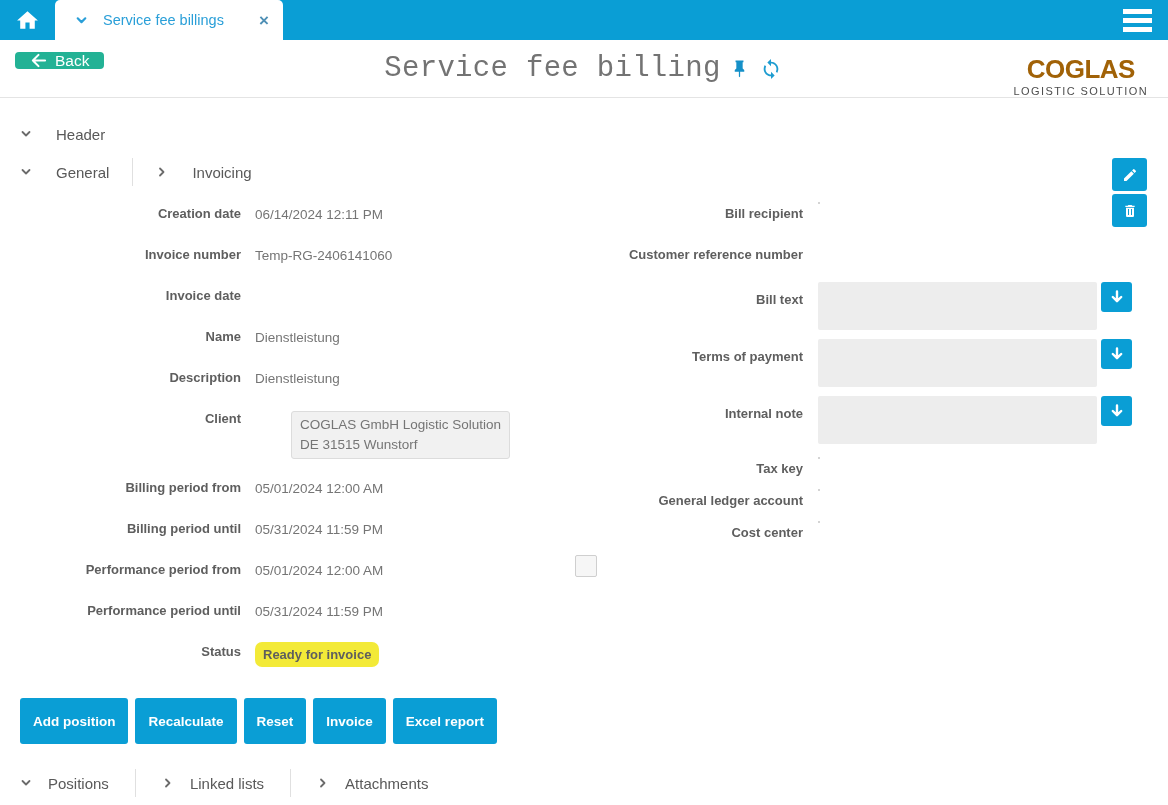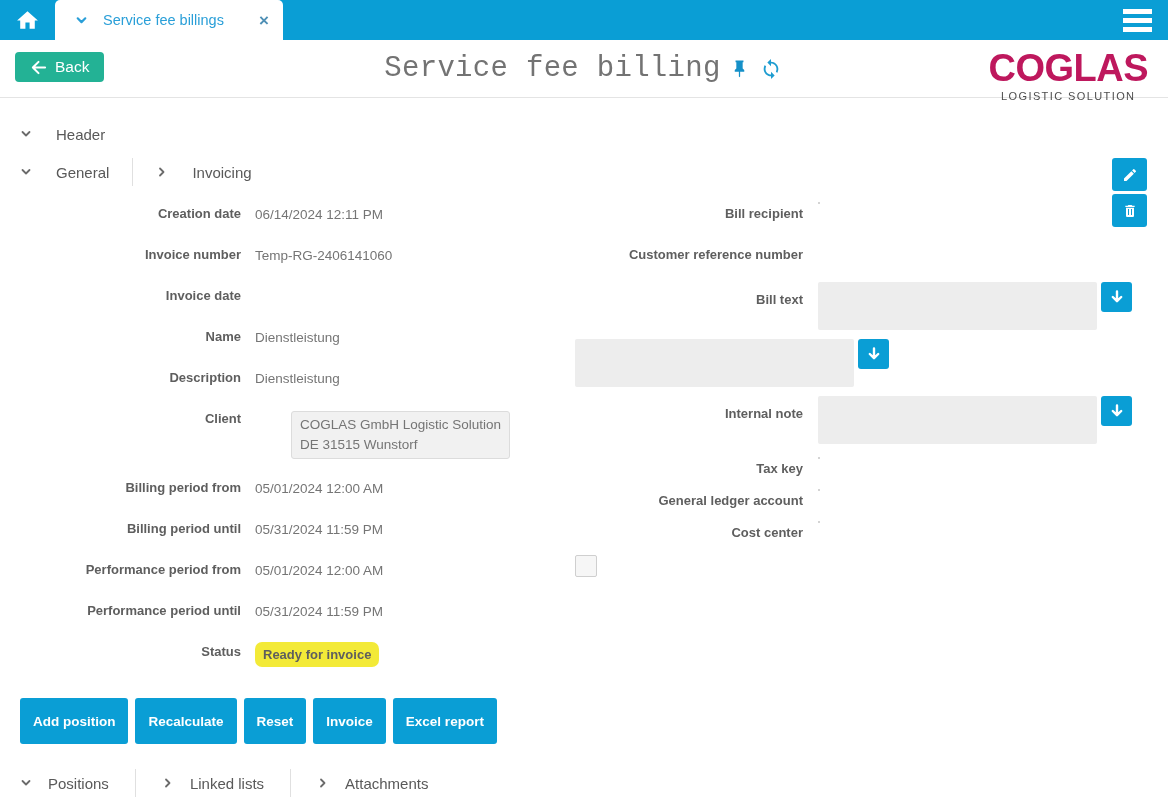--- a/index.html
+++ b/index.html
@@ -21,29 +21,29 @@
   .menu-btn {
     margin-left:auto; margin-right:16px; align-self:center;
     display:flex; flex-direction:column; gap:4px; cursor:pointer; padding:4px 0;
     background:none; border:none;
   }
   .menu-btn span { display:block; width:29px; height:5px; background:#fff; }
 
   
   .page-header { position:relative; height:58px; border-bottom:1px solid #e4e4e4; display:flex; align-items:center; background:#fff; }
   .back-btn {
-    position:absolute; left:15px; top:12px; height:30px; padding:0 15px;
+    position:absolute; left:15px; top:12px; height:17px; padding:0 15px;
     background:#23b295; color:#fff; border:none; border-radius:4px;
     display:flex; align-items:center; gap:8px; font-size:15.5px; font-family:inherit; cursor:pointer;
   }
   .title-wrap { margin:0 auto; display:flex; align-items:center; gap:7px; }
   .page-title { font-size:29px; font-weight:400; color:#737373; letter-spacing:0.3px;font-family:Liberation Mono, monospace; }
   .title-icon { display:flex; align-items:center; cursor:pointer; background:none; border:none; padding:0 2px; }
   .logo { position:absolute; right:20px; top:9px; text-align:center; line-height:1; }
-  .logo-main { font-size:38px; font-weight:800; color:#be185d; letter-spacing:-0.5px; }
+  .logo-main { font-size:26px; font-weight:800; color:#a16207; letter-spacing:-0.5px;margin-top:7px; }
   .logo-sub { font-size:11px; color:#4d4d4d; letter-spacing:1.4px; margin-top:4px; }
 
   
   .section-row { display:flex; align-items:center; margin-left:20px; height:32px; }
   .header-row { margin-top:20px; }
   .general-row { margin-top:6px; }
   .sec-item { display:flex; align-items:center; gap:24px; cursor:pointer; }
   .sec-label { font-size:15px; color:#595959; }
   .vdiv { width:1px; height:28px; background:#e0e0e0; margin:0 23px; }
 
@@ -265,20 +265,21 @@
         <button class="dl-btn">
           <span style="display:flex;">
             <svg width="16" height="16" viewBox="0 0 16 16">
                 <path d="M8 2.5v9M3.8 8l4.2 4.2L12.2 8" fill="none" stroke="#ffffff" stroke-width="2.4" stroke-linecap="round" stroke-linejoin="round"></path>
               </svg>
           </span>
         </button>
       </div>
     </div>
     <div class="frow ta-row">
+      <div class="flabel">Terms of payment</div>
       <div class="ta-wrap">
         <textarea class="ta" style=""></textarea>
         <button class="dl-btn">
           <span style="display:flex;">
             <svg width="16" height="16" viewBox="0 0 16 16">
                 <path d="M8 2.5v9M3.8 8l4.2 4.2L12.2 8" fill="none" stroke="#ffffff" stroke-width="2.4" stroke-linecap="round" stroke-linejoin="round"></path>
               </svg>
           </span>
         </button>
       </div>

